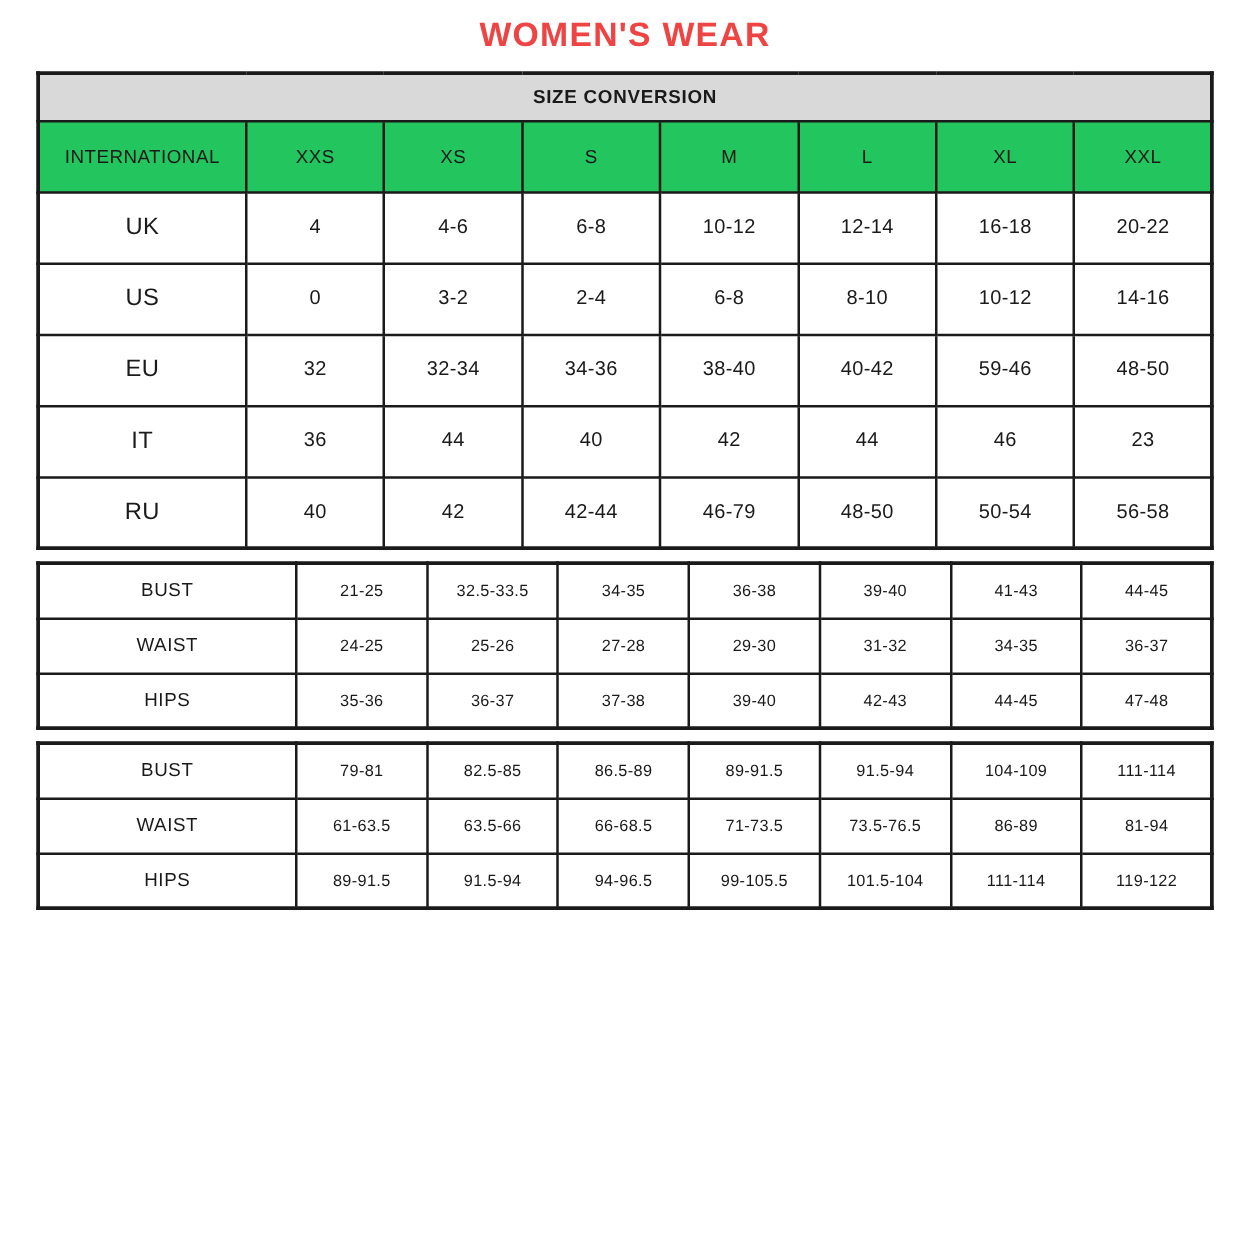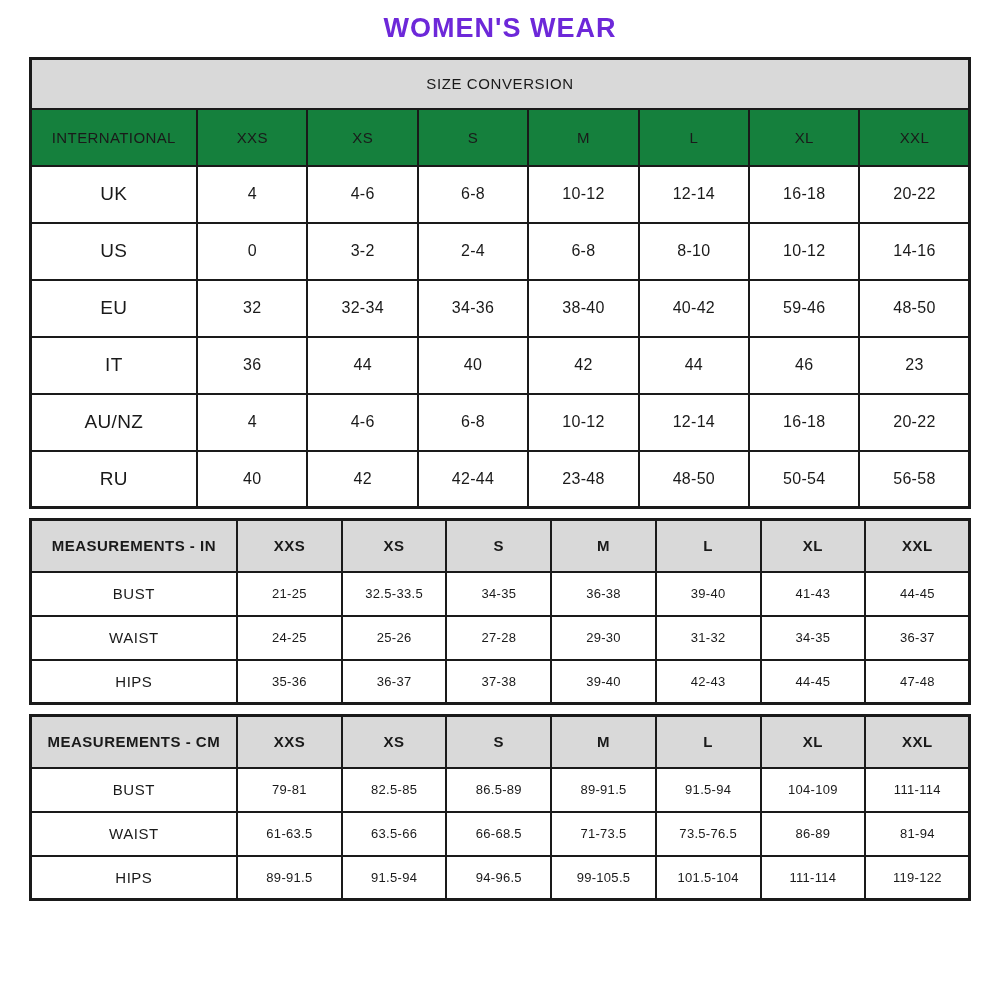--- a/index.html
+++ b/index.html
@@ -11,45 +11,45 @@
     color: #1a1a1a;
     overflow: hidden;
   }
   .page { width: 1000px; padding-top: 13px; }
   .title {
     text-align: center;
     font-size: 27px;
     font-weight: 700;
     letter-spacing: 1px;
     margin-bottom: 13px;
-    color: #6d28d9;
+    color: #ef4444;
   }
   table {
     width: 940px;
     margin: 0 auto 9px auto;
     border-collapse: collapse;
     table-layout: fixed;
     border: 3px solid #1a1a1a;
   }
   th, td {
     border: 2px solid #1a1a1a;
     text-align: center;
     vertical-align: middle;
     padding: 2px;
   }
   
   #table-0 .banner-cell {
     background: #d9d9d9;
-    height: 50px;
+    height: 38px;
     font-size: 15px;
-    font-weight: 400;
+    font-weight: 700;
     letter-spacing: 0.6px;
   }
   #table-0 th.hdr {
-    background: #15803d;
+    background: #22c55e;
     font-weight: 400;
     font-size: 15px;
     height: 57px;
     letter-spacing: 0.4px;
   }
   #table-0 td { font-size: 16px; height: 57px; letter-spacing: 0.3px; }
   #table-0 td.row-label { font-size: 19px; }
   
   .mtable th.hdr {
     background: #d9d9d9;
@@ -125,58 +125,38 @@
           <td class="row-label">IT</td>
           <td>36</td>
           <td>44</td>
           <td>40</td>
           <td>42</td>
           <td>44</td>
           <td>46</td>
           <td>23</td>
         </tr>
         <tr>
-          <td class="row-label">AU/NZ</td>
-          <td>4</td>
-          <td>4-6</td>
-          <td>6-8</td>
-          <td>10-12</td>
-          <td>12-14</td>
-          <td>16-18</td>
-          <td>20-22</td>
-        </tr>
-        <tr>
           <td class="row-label">RU</td>
           <td>40</td>
           <td>42</td>
           <td>42-44</td>
-          <td>23-48</td>
+          <td>46-79</td>
           <td>48-50</td>
           <td>50-54</td>
           <td>56-58</td>
         </tr>
       </tbody>
     </table>
 
   <table id="table-1" class="mtable">
     <colgroup>
       <col class="c-label-m">
       <col span="7" class="c-size-m">
     </colgroup>
   <tbody>
-        <tr>
-          <th class="hdr">MEASUREMENTS - IN</th>
-          <th class="hdr">XXS</th>
-          <th class="hdr">XS</th>
-          <th class="hdr">S</th>
-          <th class="hdr">M</th>
-          <th class="hdr">L</th>
-          <th class="hdr">XL</th>
-          <th class="hdr">XXL</th>
-        </tr>
         <tr>
           <td class="row-label">BUST</td>
           <td>21-25</td>
           <td>32.5-33.5</td>
           <td>34-35</td>
           <td>36-38</td>
           <td>39-40</td>
           <td>41-43</td>
           <td>44-45</td>
         </tr>
@@ -203,30 +183,20 @@
       </tbody>
     </table>
 
   <table id="table-2" class="mtable">
     <colgroup>
       <col class="c-label-m">
       <col span="7" class="c-size-m">
     </colgroup>
   <tbody>
         <tr>
-          <th class="hdr">MEASUREMENTS - CM</th>
-          <th class="hdr">XXS</th>
-          <th class="hdr">XS</th>
-          <th class="hdr">S</th>
-          <th class="hdr">M</th>
-          <th class="hdr">L</th>
-          <th class="hdr">XL</th>
-          <th class="hdr">XXL</th>
-        </tr>
-        <tr>
           <td class="row-label">BUST</td>
           <td>79-81</td>
           <td>82.5-85</td>
           <td>86.5-89</td>
           <td>89-91.5</td>
           <td>91.5-94</td>
           <td>104-109</td>
           <td>111-114</td>
         </tr>
         <tr>

